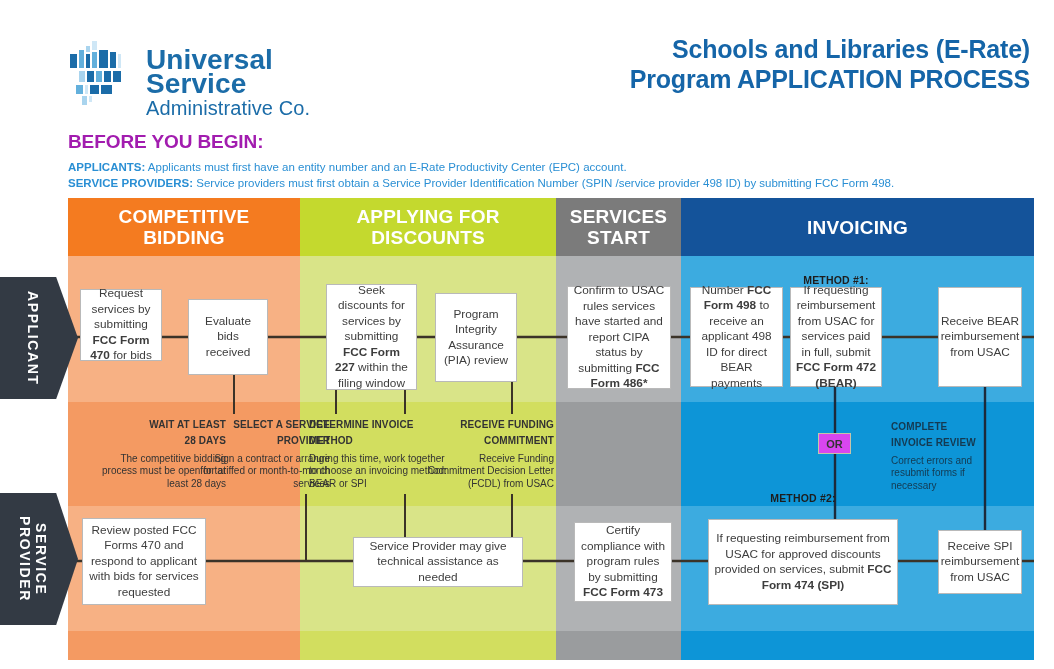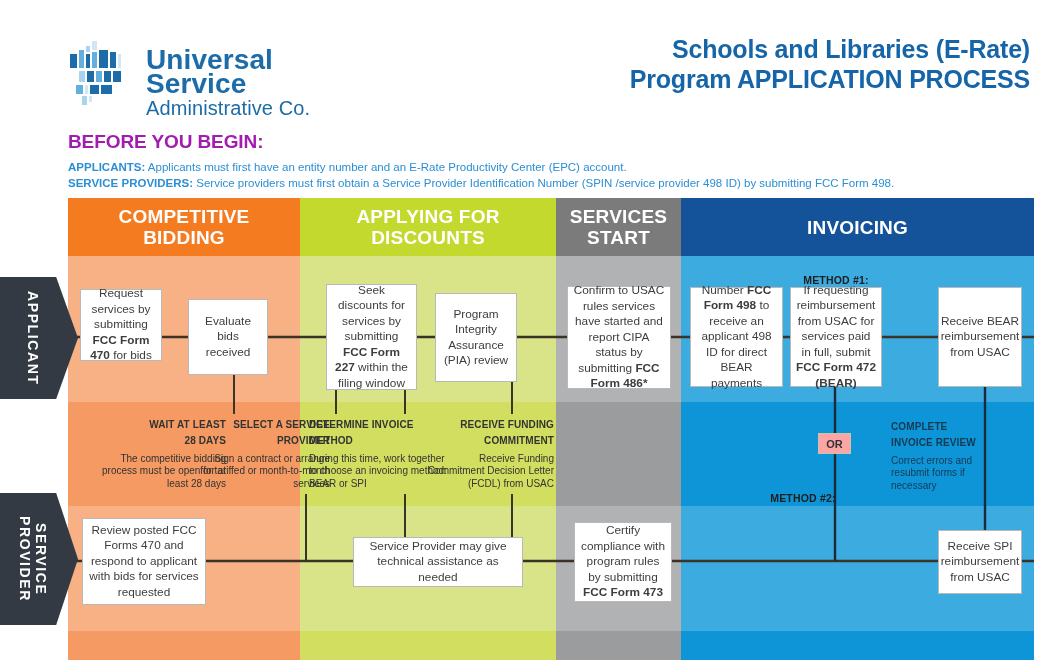--- a/index.html
+++ b/index.html
@@ -95,21 +95,21 @@
   .note.right { text-align:right; }
   .note.left  { text-align:left;  }
 
   .method-label {
     position:absolute; z-index:3; text-align:center;
     font-size:10.5px; font-weight:bold; color:#1d1d1d; letter-spacing:.2px;
   }
 
   .or-chip {
     position:absolute; z-index:4;
-    background:#fca5a5; border:1px solid #c7c4a9;
+    background:#d946ef; border:1px solid #c7c4a9;
     font-size:11px; font-weight:bold; color:#333;
     display:flex; align-items:center; justify-content:center;
   }
 
   
   .tab {
     position:absolute; left:0; background:#333a44;
     display:flex; align-items:center; justify-content:center;
     clip-path: polygon(0 0, 72% 0, 100% 50%, 72% 100%, 0 100%);
     z-index:6;
@@ -311,20 +311,23 @@
 
   <div class="box" style="left:285px; top:339px; width:170px; height:50px;">
     <span>Service Provider may give technical assistance as needed</span>
   </div>
 
   <div class="box" style="left:506px; top:324px; width:98px; height:80px;">
     <span><span>Certify compliance with program rules by submitting </span><b>FCC Form 473</b></span>
   </div>
 
   <div class="method-label" style="left:640px; top:294px; width:190px;">METHOD #2:</div>
+  <div class="box" style="left:640px; top:321px; width:190px; height:86px;">
+    <span><span>If requesting reimbursement from USAC for approved discounts provided on services, submit </span><b>FCC Form 474 (SPI)</b></span>
+  </div>
 
   <div class="box" style="left:870px; top:332px; width:84px; height:64px;">
     <span>Receive SPI reimbursement from USAC</span>
   </div>
 
 </div>
 
 <div class="tab" id="tab-applicant">
   <span>APPLICANT</span>
 </div>

